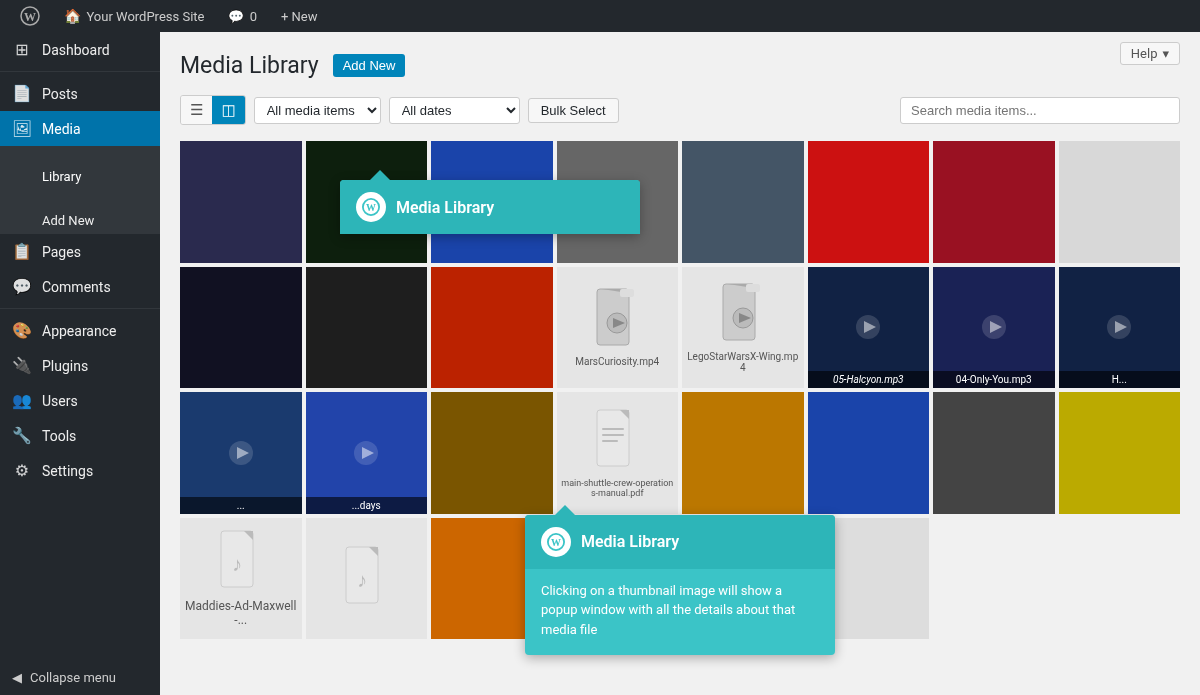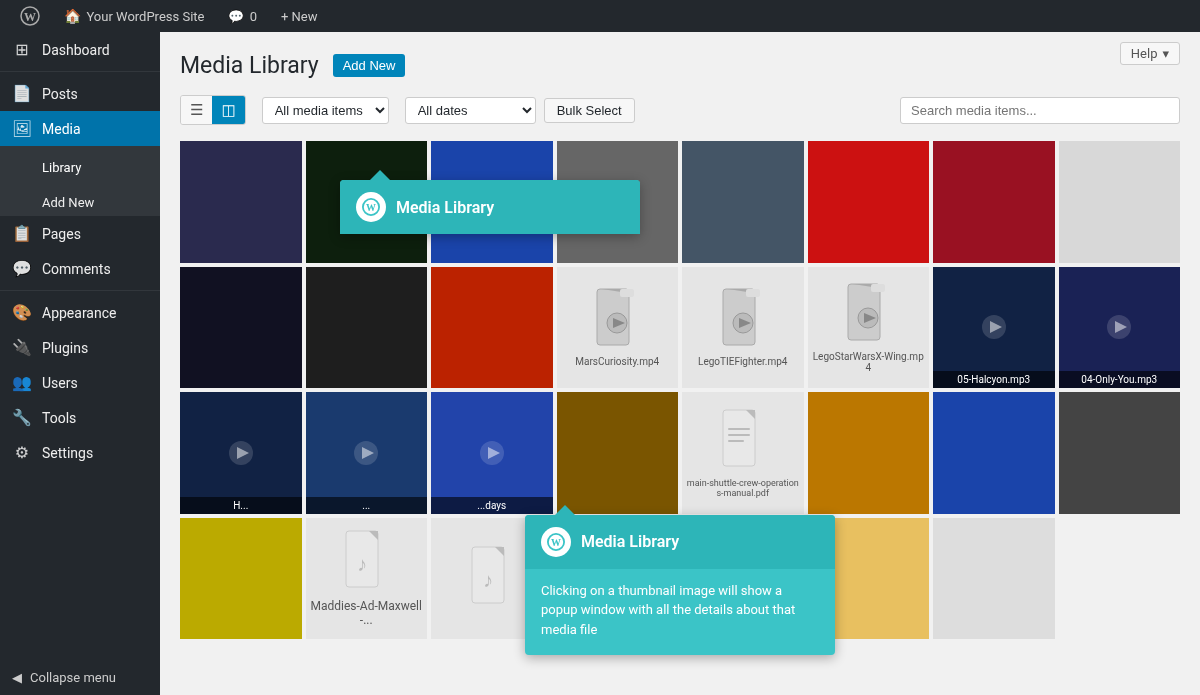--- a/index.html
+++ b/index.html
@@ -25,21 +25,21 @@
     }
     .menu-item {
       display: flex; align-items: center; gap: 10px;
       padding: 8px 12px; color: #eee; cursor: pointer;
       font-size: 14px; text-decoration: none;
     }
     .menu-item.active { background: #0073aa; color: #fff; }
     .menu-item .menu-icon { width: 20px; text-align: center; font-size: 16px; opacity: 0.85; }
     .menu-sub { background: #32373c; }
     .menu-sub .submenu-item {
-      display: flex; align-items: center; padding: 14px 12px 6px 42px;
+      display: flex; align-items: center; padding: 23px 12px 6px 42px;
       color: #eee; cursor: pointer; font-size: 13px;
     }
     .menu-sub .submenu-item.active-sub { color: #fff; }
     .menu-separator { height: 1px; background: #32373c; margin: 4px 0; }
     .collapse-menu {
       margin-top: auto; padding: 10px 12px; color: #ccc; cursor: pointer;
       display: flex; align-items: center; gap: 8px; font-size: 13px;
     }
 
     
@@ -55,21 +55,21 @@
     
     .media-toolbar { display: flex; align-items: center; gap: 8px; margin-bottom: 16px; }
     .view-toggle { display: flex; border: 1px solid #ccc; border-radius: 3px; overflow: hidden; }
     .view-btn {
       padding: 5px 9px; background: #f7f7f7; border: none; cursor: pointer;
       color: #555; font-size: 15px;
     }
     .view-btn.active { background: #0085ba; color: #fff; }
     .toolbar-select {
       padding: 4px 8px; border: 1px solid #ccc; border-radius: 3px;
-      background: #fff; font-size: 13px; cursor: pointer; color: #23282d; margin-left: 8px;
+      background: #fff; font-size: 13px; cursor: pointer; color: #23282d;
     }
     .bulk-select-btn {
       padding: 4px 12px; border: 1px solid #ccc; border-radius: 3px;
       background: #f7f7f7; cursor: pointer; font-size: 13px; color: #23282d;
     }
     .search-box {
       margin-left: auto; padding: 5px 10px; border: 1px solid #ccc;
       border-radius: 3px; width: 280px; font-size: 13px;
     }
 
@@ -306,38 +306,24 @@
         <div class="file-placeholder">
           <div class="file-icon video">
             <svg width="50" height="60" viewBox="0 0 50 60">
               <rect x="5" y="2" width="32" height="56" rx="3" fill="#ccc" stroke="#aaa" stroke-width="1"></rect>
               <polygon points="10,2 37,2 42,7" fill="#aaa"></polygon>
               <rect x="28" y="2" width="14" height="8" fill="#ddd" rx="2"></rect>
               <circle cx="25" cy="36" r="10" fill="#bbb" stroke="#999" stroke-width="1"></circle>
               <polygon points="21,31 21,41 33,36" fill="#888"></polygon>
             </svg>
           </div>
-          <div class="file-label">LegoTIEFighter.mp4</div>
-        </div>
-        </div>
-        <div class="media-thumb">
-        <div class="file-placeholder">
-          <div class="file-icon video">
-            <svg width="50" height="60" viewBox="0 0 50 60">
-              <rect x="5" y="2" width="32" height="56" rx="3" fill="#ccc" stroke="#aaa" stroke-width="1"></rect>
-              <polygon points="10,2 37,2 42,7" fill="#aaa"></polygon>
-              <rect x="28" y="2" width="14" height="8" fill="#ddd" rx="2"></rect>
-              <circle cx="25" cy="36" r="10" fill="#bbb" stroke="#999" stroke-width="1"></circle>
-              <polygon points="21,31 21,41 33,36" fill="#888"></polygon>
-            </svg>
-          </div>
           <div class="file-label">LegoStarWarsX-Wing.mp4</div>
         </div>
         </div>
-        <div class="media-thumb" style="background: #737373;">
+        <div class="media-thumb" style="background: #737373; font-style: italic;">
           <div style="width:100%;height:100%;background:#112244;display:flex;align-items:center;justify-content:center;">
             <svg width="30" height="30" viewBox="0 0 30 30">
               <circle cx="15" cy="15" r="12" fill="rgba(255,255,255,0.15)"></circle>
               <polygon points="11,9 11,21 23,15" fill="rgba(255,255,255,0.5)"></polygon>
             </svg>
           </div>
           <div class="audio-label">05-Halcyon.mp3</div>
         </div>
         <div class="media-thumb" style="background: rgb(26, 34, 85); text-decoration: underline;">
           <div style="width:100%;height:100%;background:#1a2255;display:flex;align-items:center;justify-content:center;">

